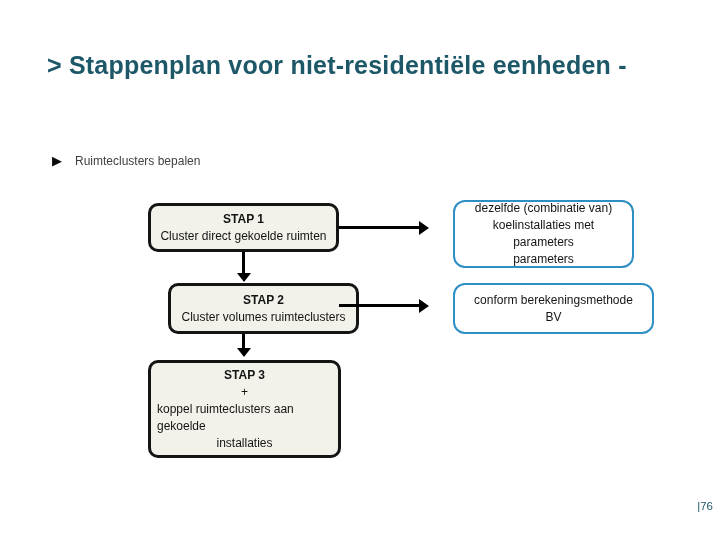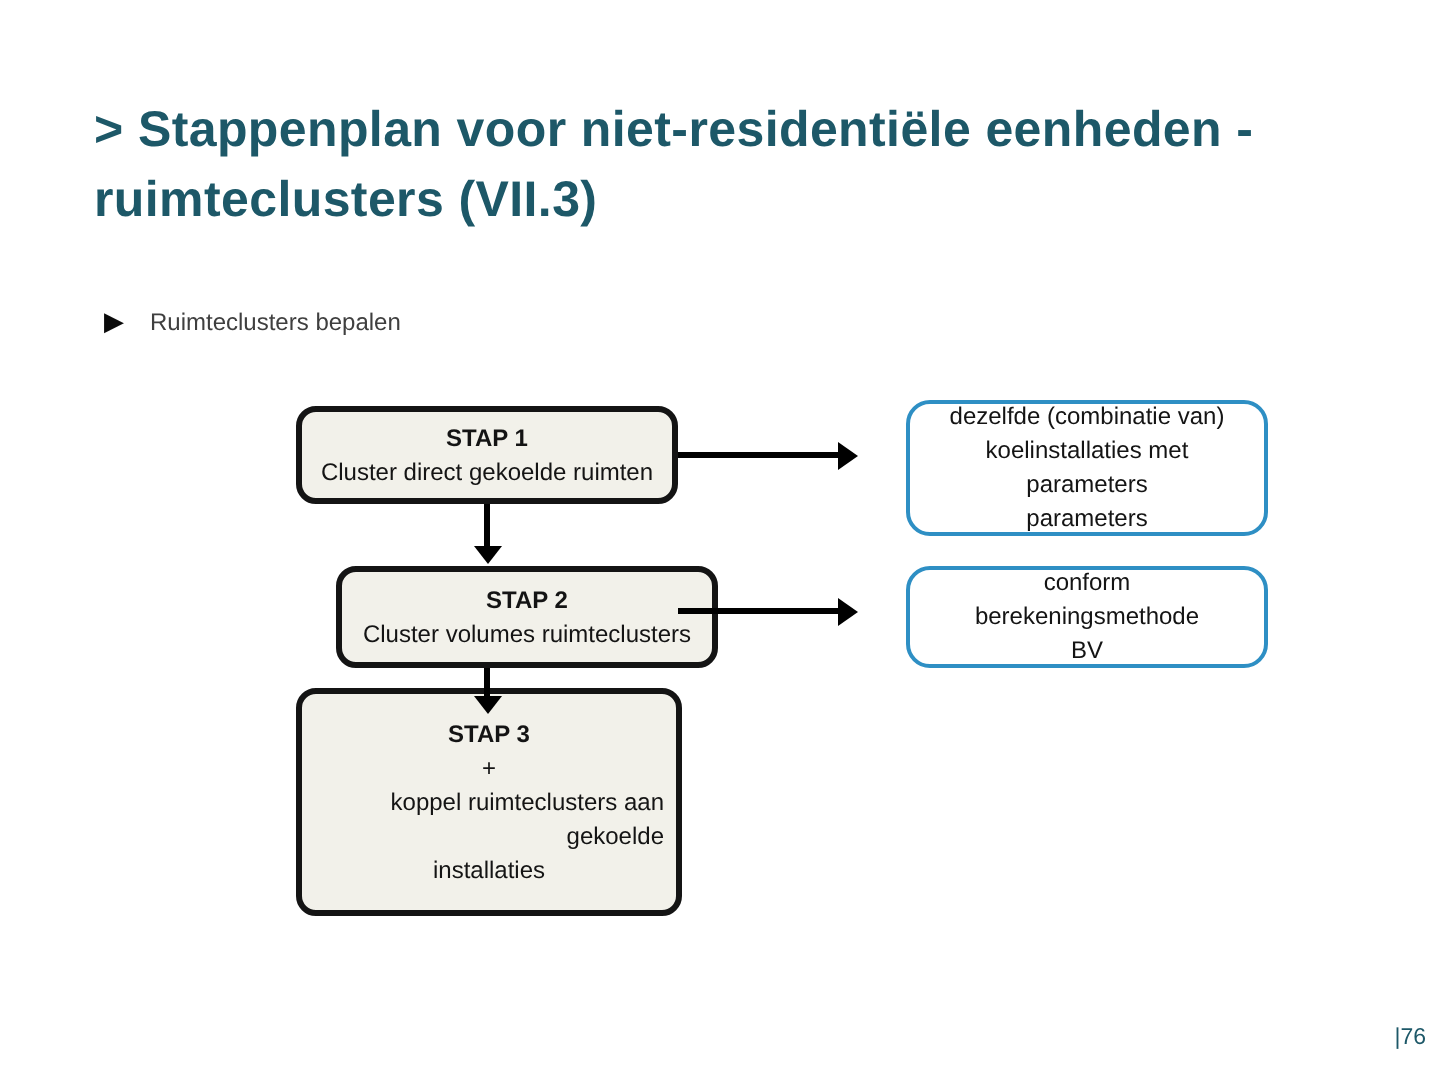--- a/index.html
+++ b/index.html
@@ -53,49 +53,49 @@
   .step-box {
     position: absolute;
     box-sizing: border-box;
     background: #f2f1ea;
     border: 3px solid #141414;
     border-radius: 10px;
     display: flex;
     flex-direction: column;
     justify-content: center;
     align-items: center;
-    text-align: right;
+    text-align: left;
     font-size: 12px;
     line-height: 17px;
     color: #141414;
     padding: 15px 6px;
   }
   .step-title { font-weight: bold; }
   #step1 { left: 148px; top: 203px; width: 191px; height: 49px; }
   #step2 { left: 148px; top: 283px; width: 191px; height: 51px; margin-left: 20px; }
-  #step3 { left: 148px; top: 344px; width: 193px; height: 114px; }
+  #step3 { left: 148px; top: 360px; width: 193px; height: 98px; }
   .note-box {
     position: absolute;
     box-sizing: border-box;
     background: #ffffff;
     border: 2.5px solid #2e8fc4;
     border-radius: 12px;
     display: flex;
     flex-direction: column;
     justify-content: center;
     align-items: center;
     text-align: center;
     font-size: 12px;
     line-height: 17px;
     color: #141414;
     padding: 2px 10px;
     margin-left: 24px;
   }
   #note1 { left: 429px; top: 200px; width: 181px; height: 68px; }
-  #note2 { left: 429px; top: 283px; width: 181px; height: 51px; }
+  #note2 { left: 429px; top: 283px; width: 201px; height: 51px; }
   .h-arrow {
     position: absolute;
     height: 3px;
     background: #000;
   }
   .h-arrow::after {
     content: "";
     position: absolute;
     right: -10px;
     top: -5.5px;
@@ -122,31 +122,29 @@
     border-right: 7px solid transparent;
   }
   #varrow1 { left: 242px; top: 252px; height: 21px; }
   #varrow2 { left: 242px; top: 334px; height: 14px; }
   .page-number {
     position: absolute;
     right: 7px;
     top: 500px;
     font-size: 11.5px;
     color: #1d5868;
-    margin-top: 13px;
   }
 </style>
 </head>
 <body>
 
 <div class="slide">
 
   <div class="slide-title">
     <div>&gt; Stappenplan voor niet-residentiële eenheden -</div>
-    <div>ruimteclusters (VII.3)</div>
   </div>
 
   <div class="bullet-item">
     <span class="bullet-icon">▶</span>
     <span class="bullet-label">Ruimteclusters bepalen</span>
   </div>
 
   <div class="step-box" id="step1">
     <div class="step-title">STAP 1</div>
     <div>Cluster direct gekoelde ruimten</div>

